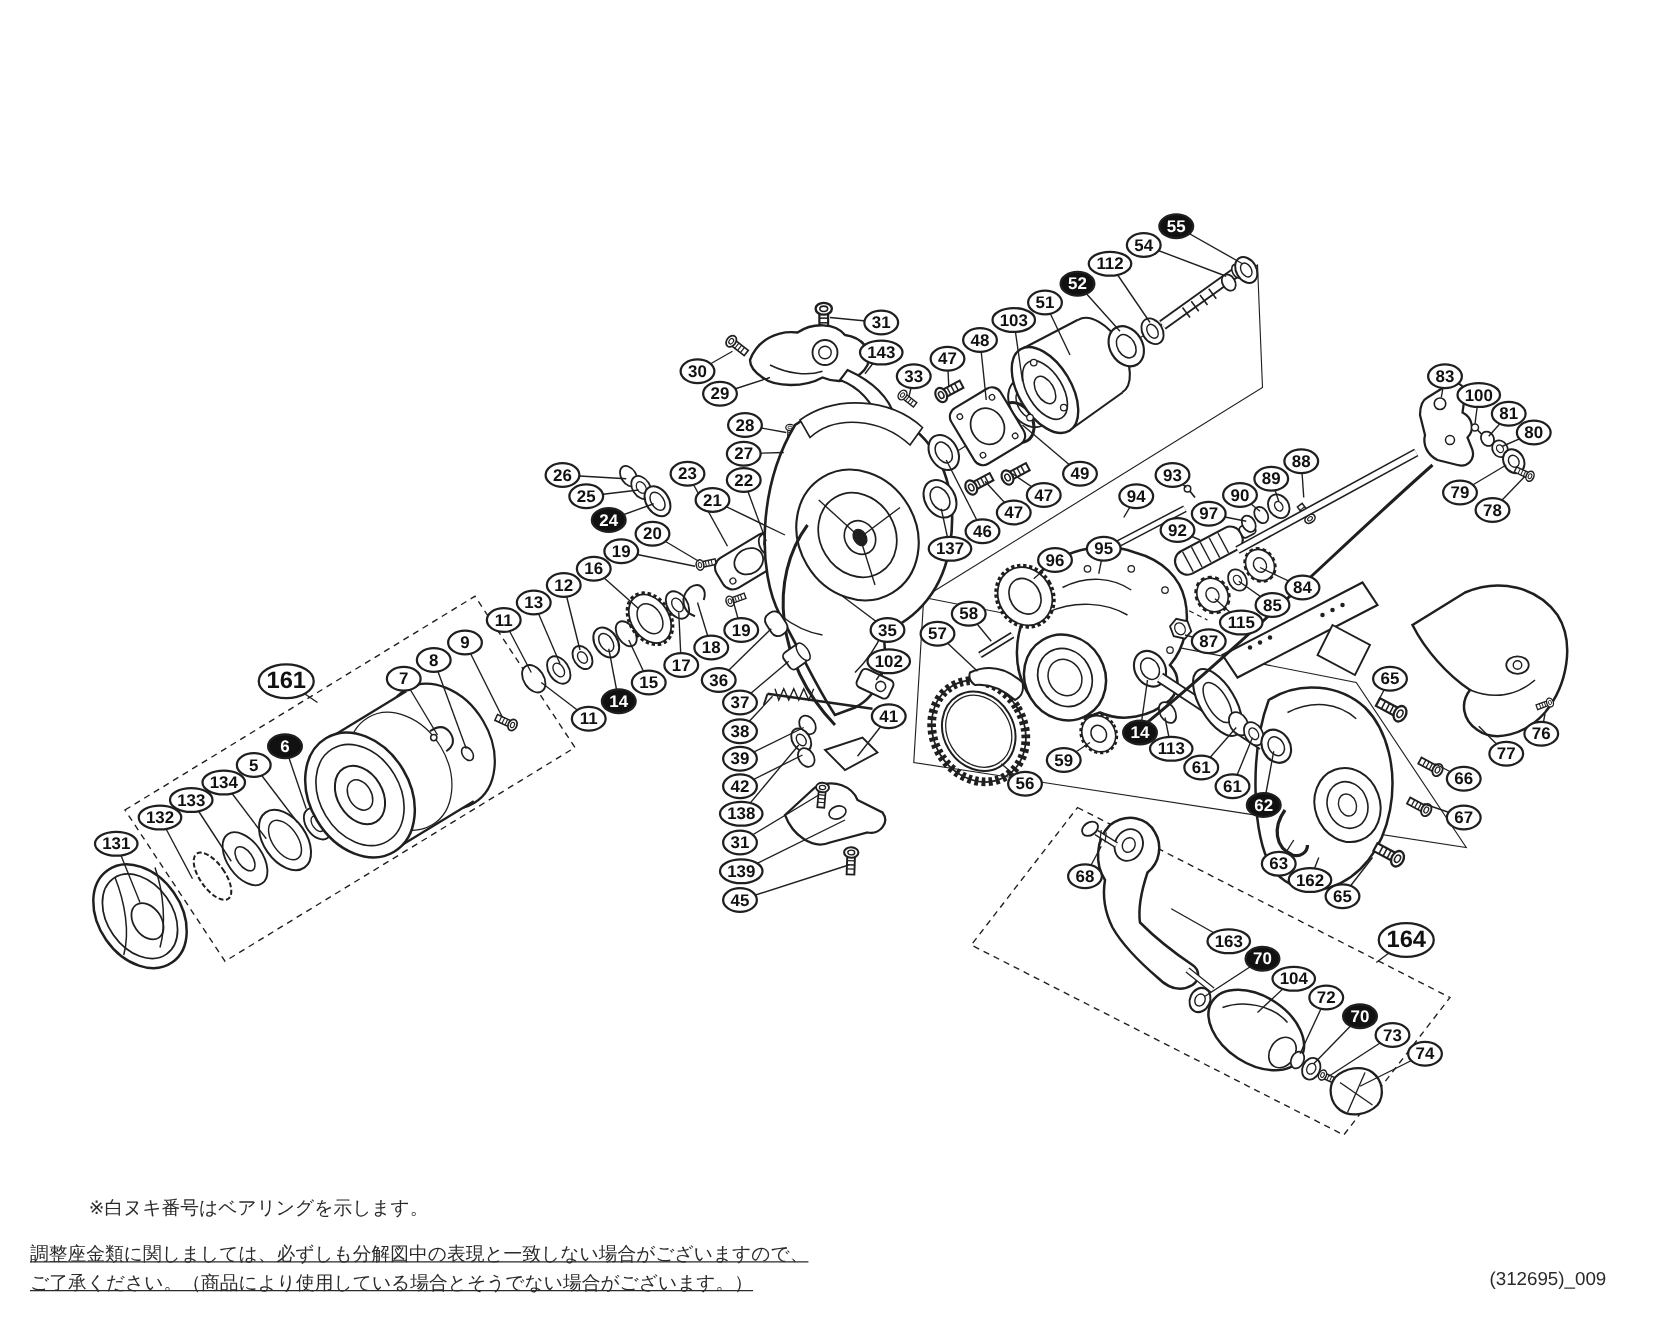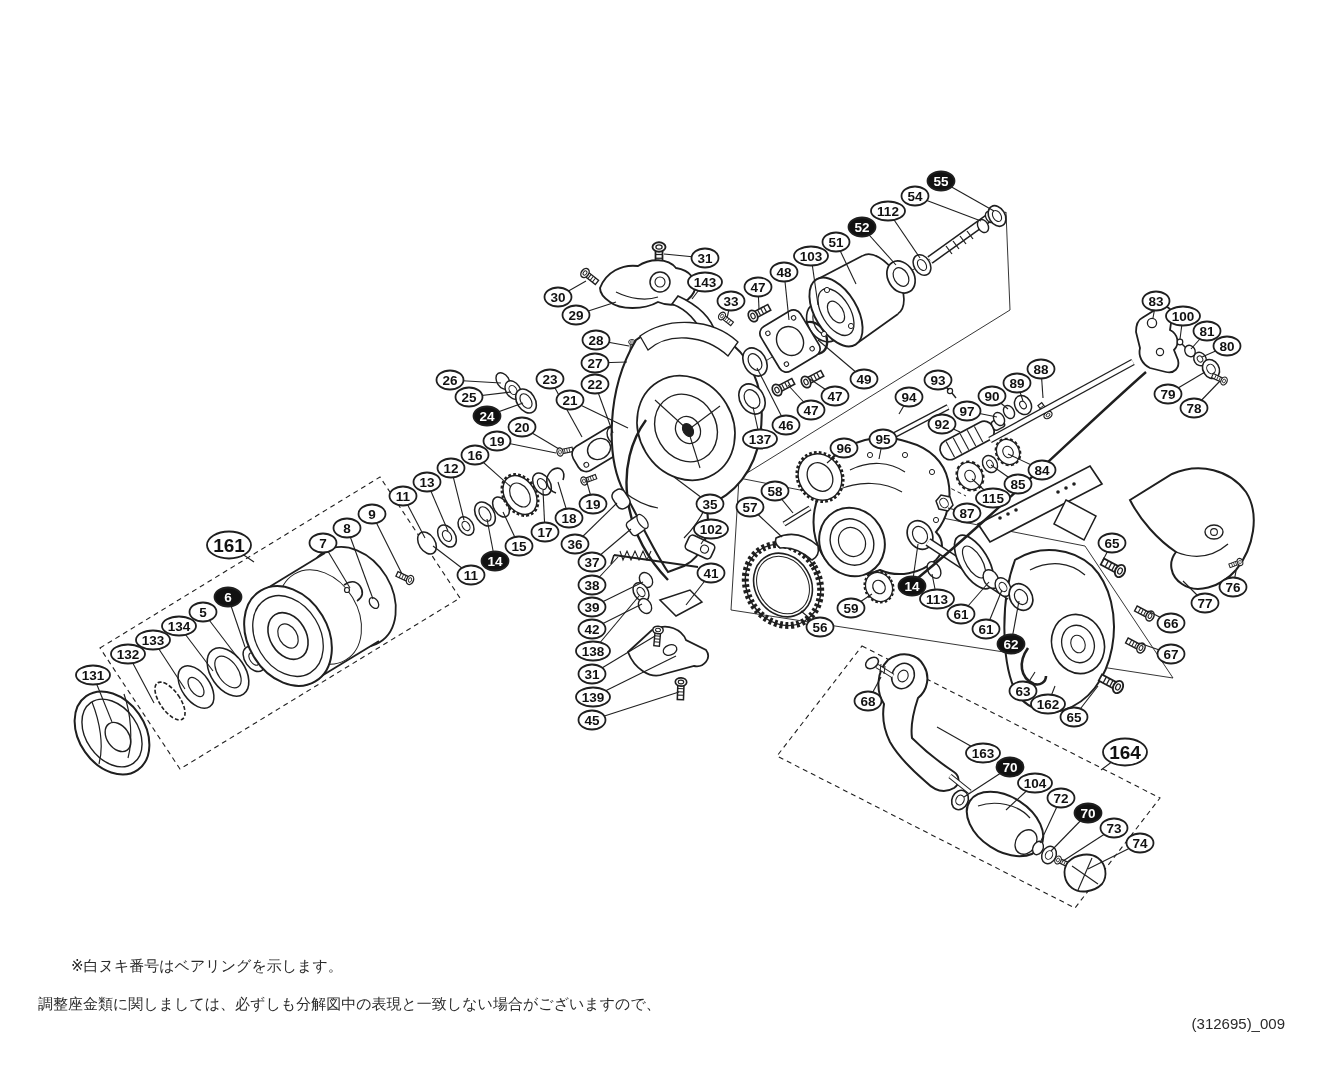--- a/index.html
+++ b/index.html
@@ -1,21 +1,21 @@
 <!DOCTYPE html>
 <html><head>
 <meta charset="utf-8">
 <style>
   html,body{margin:0;padding:0;background:#fff;}
   .page{position:relative;width:1325px;height:1074px;background:#ffffff;overflow:hidden;
         font-family:"Liberation Sans","DejaVu Sans",sans-serif;}
   .diagram-svg{position:absolute;left:0;top:0;}
   .ft{position:absolute;color:#2a2a2a;font-size:15px;white-space:pre;}
   #note1{left:38px;top:957px;margin-left:33px;}
-  #para{left:38px;top:992px;line-height:23px;}
+  #para{left:24px;top:992px;line-height:23px;text-decoration:underline;}
   #code{right:40px;top:1015px;}
   svg *{vector-effect:none;}
 </style>
 </head>
 <body>
 <div class="page">
 
 <svg class="diagram-svg" width="1325" height="1074" viewBox="0 0 1325 1074">
   <defs>
     <g id="screw">
@@ -977,16 +977,16 @@
           <text x="1114" y="828" text-anchor="middle" dominant-baseline="central" font-family="&quot;Liberation Sans&quot;,&quot;DejaVu Sans&quot;,sans-serif" font-weight="bold" font-size="13.5" fill="#111111">73</text>
         </g>
         <g>
           <ellipse cx="1140" cy="843" rx="13.5" ry="9.5" fill="#ffffff" stroke="#1f1f1f" stroke-width="1.8"></ellipse>
           <text x="1140" y="843" text-anchor="middle" dominant-baseline="central" font-family="&quot;Liberation Sans&quot;,&quot;DejaVu Sans&quot;,sans-serif" font-weight="bold" font-size="13.5" fill="#111111">74</text>
         </g>
       </g>
 </svg>
 
 <div class="ft" id="note1">※白ヌキ番号はベアリングを示します。</div>
-<div class="ft" id="para"><span>調整座金類に関しましては、必ずしも分解図中の表現と一致しない場合がございますので、</span><br></div>
+<div class="ft" id="para"><span>調整座金類に関しましては、必ずしも分解図中の表現と一致しない場合がございますので、</span><br><span>ご了承ください。（商品により使用している場合とそうでない場合がございます。）</span></div>
 <div class="ft" id="code">(312695)_009</div>
 
 </div>
 
 </body></html>

